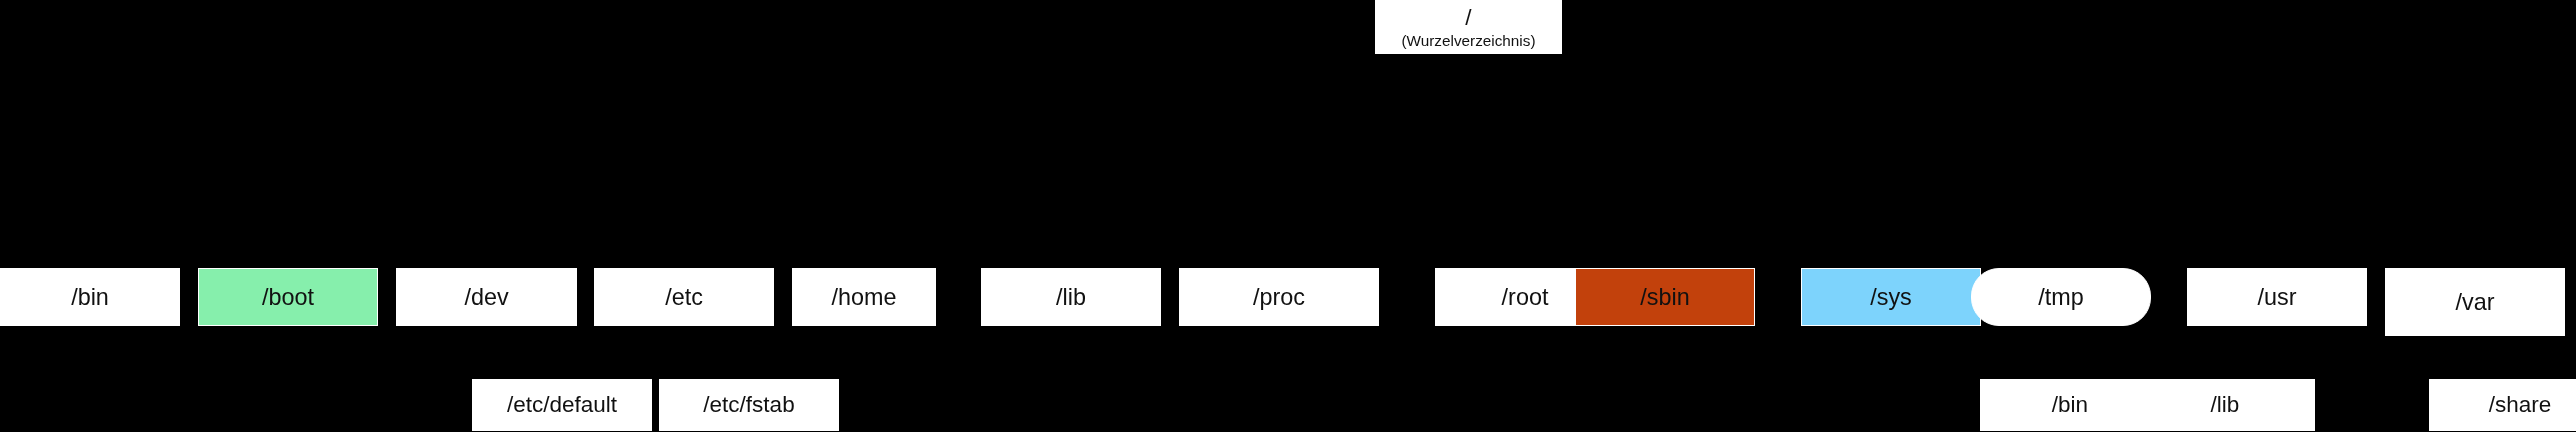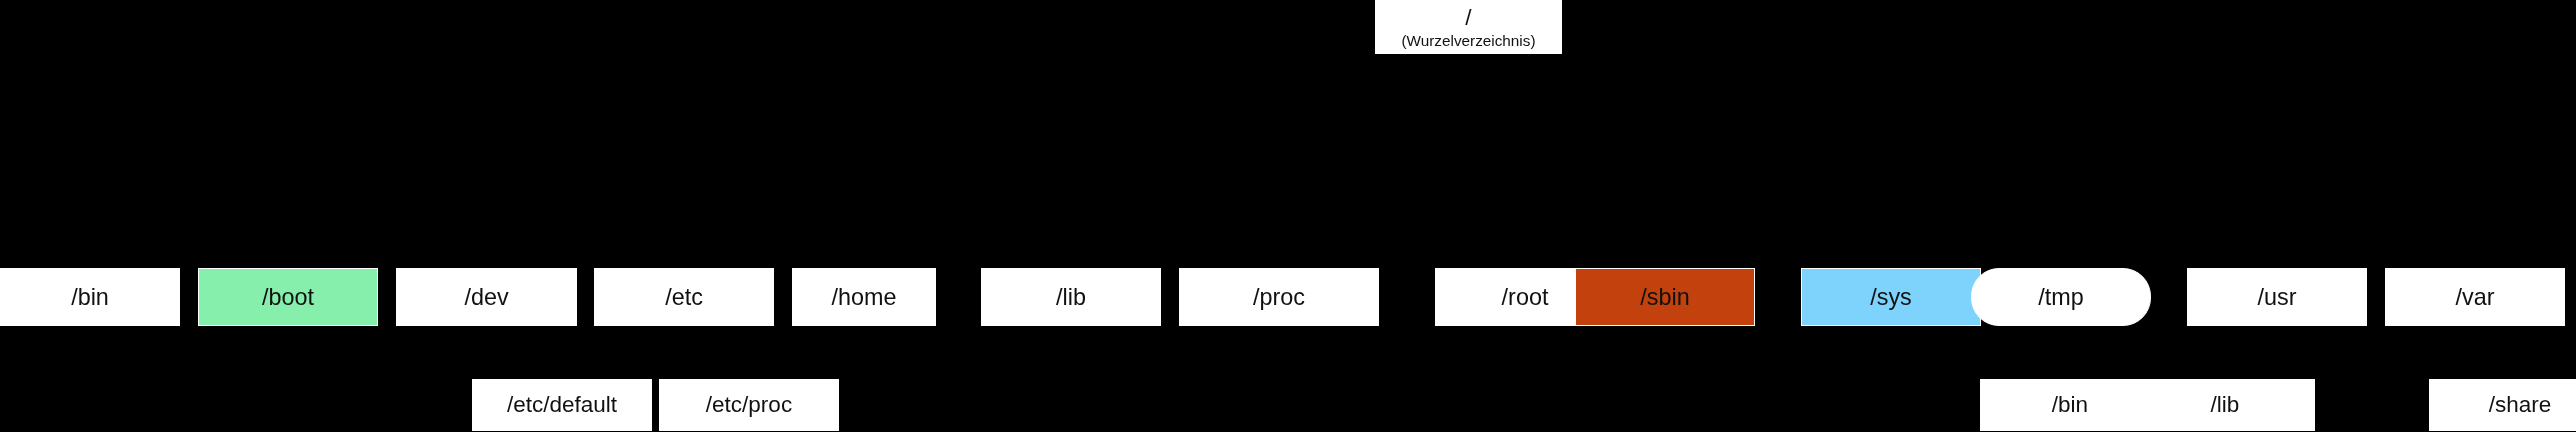--- a/index.html
+++ b/index.html
@@ -115,28 +115,28 @@
       </div>
       <div class="node level-2" style="left: 1773px; top: 268px; width: 180px; height: 58px; background: #7dd3fc; margin-left: 28px;">
         <div class="primary">/sys</div>
       </div>
       <div class="node level-2" style="left: 1971px; top: 268px; width: 180px; height: 58px; background: rgb(255, 255, 255); border-radius: 28px;">
         <div class="primary">/tmp</div>
       </div>
       <div class="node level-2" style="left: 2187px; top: 268px; width: 180px; height: 58px; background: rgb(255, 255, 255);">
         <div class="primary">/usr</div>
       </div>
-      <div class="node level-2" style="left: 2385px; top: 268px; width: 180px; height: 58px; background: rgb(255, 255, 255);">
+      <div class="node level-2" style="left: 2385px; top: 268px; width: 180px; height: 68px; background: rgb(255, 255, 255);">
         <div class="primary">/var</div>
       </div>
       <div class="node level-3" style="left: 472px; top: 379px; width: 180px; height: 52px; background: rgb(255, 255, 255);">
         <div class="primary">/etc/default</div>
       </div>
       <div class="node level-3" style="left: 659px; top: 379px; width: 180px; height: 52px; background: rgb(255, 255, 255);">
-        <div class="primary">/etc/proc</div>
+        <div class="primary">/etc/fstab</div>
       </div>
       <div class="node level-3" style="left: 1980px; top: 379px; width: 180px; height: 52px; background: rgb(255, 255, 255);">
         <div class="primary">/bin</div>
       </div>
       <div class="node level-3" style="left: 2135px; top: 379px; width: 180px; height: 52px; background: rgb(255, 255, 255);">
         <div class="primary">/lib</div>
       </div>
       <div class="node level-3" style="left: 2394px; top: 379px; width: 182px; height: 52px; background: rgb(255, 255, 255); margin-left: 35px;">
         <div class="primary">/share</div>
       </div>

